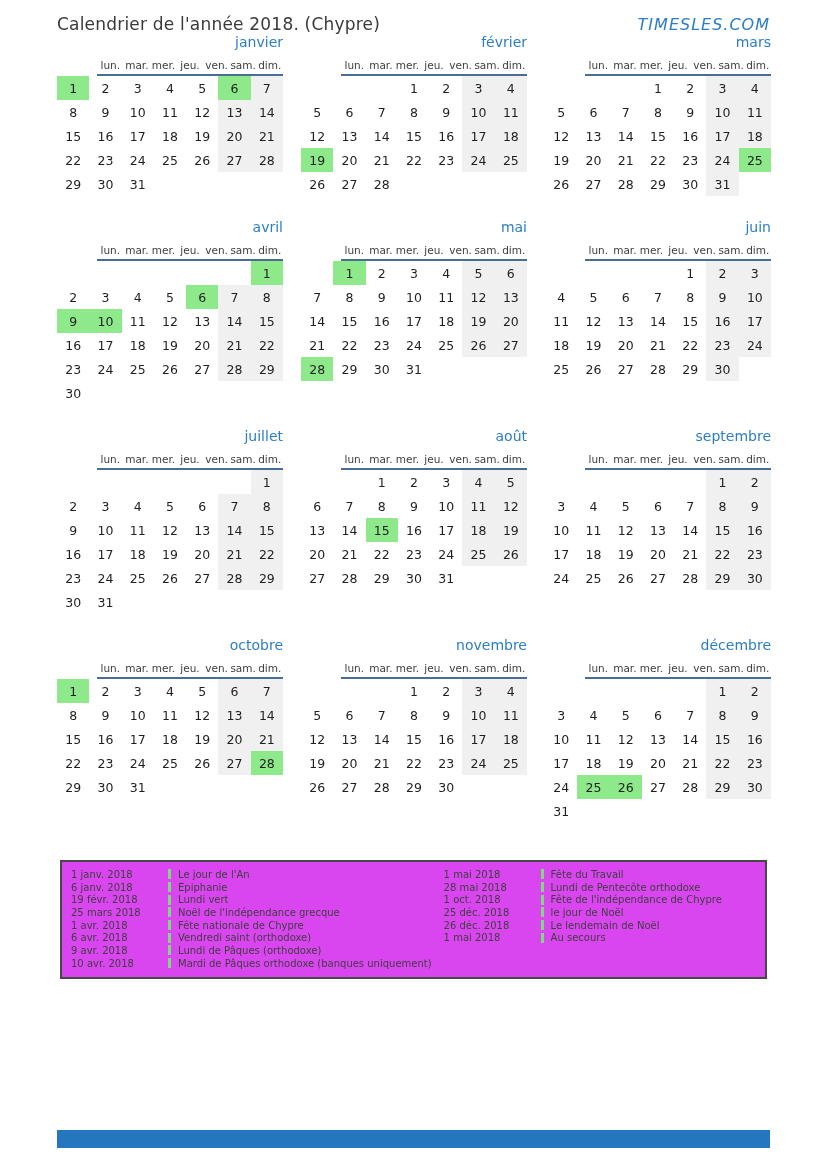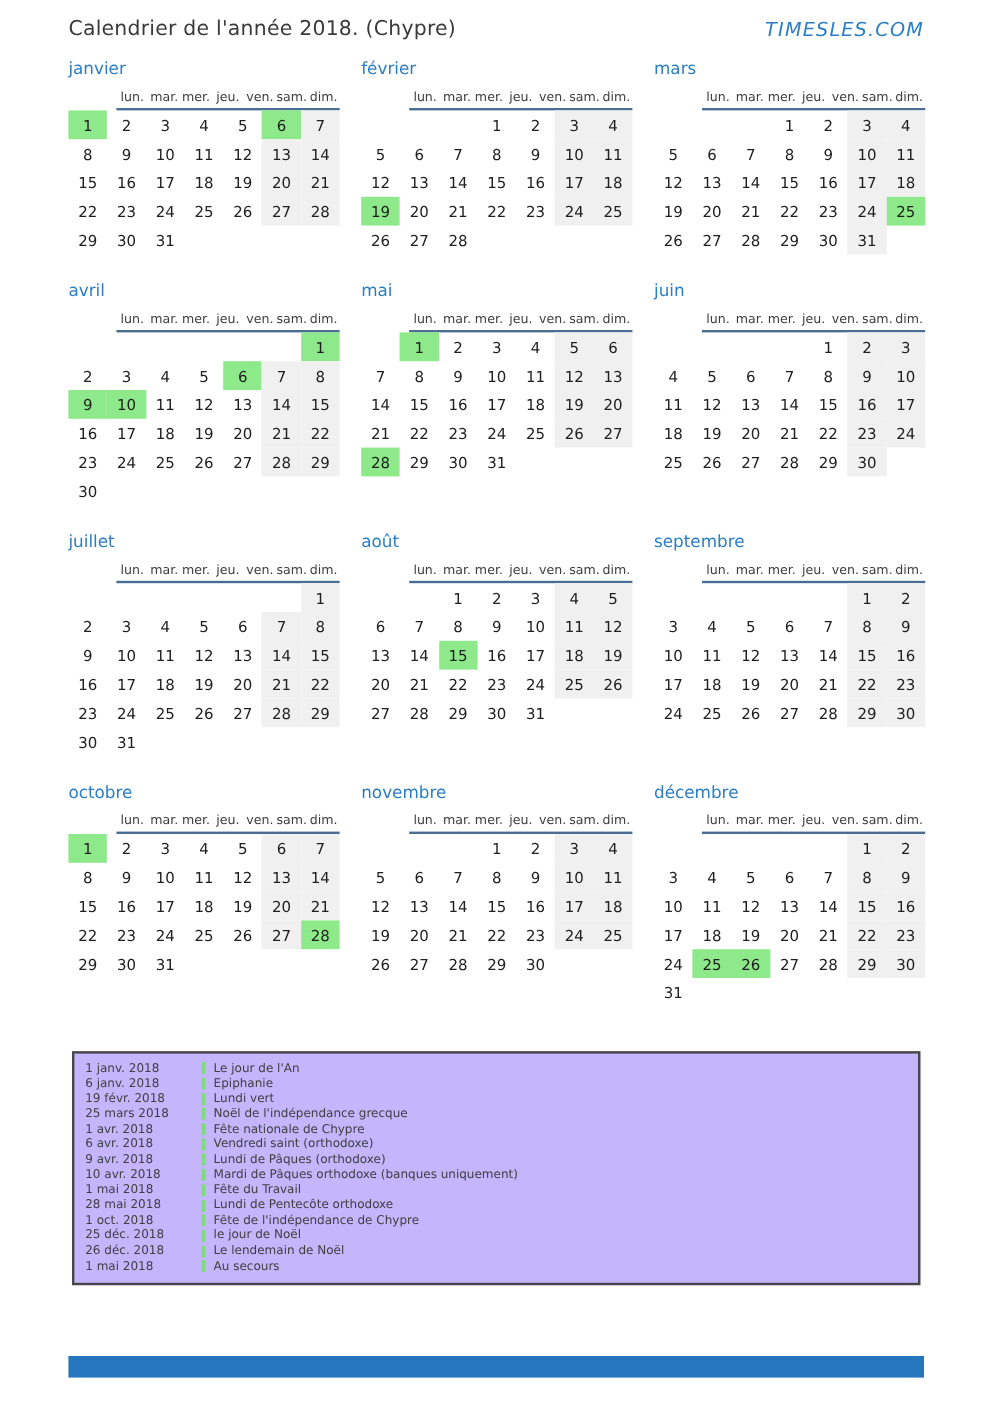--- a/index.html
+++ b/index.html
@@ -11,36 +11,36 @@
     --footer:#2577bd;
     --text:#1f1f1f;
   }
   *{box-sizing:border-box;margin:0;padding:0;}
   html,body{background:#ffffff;}
   body{
     width:827px;height:1169px;position:relative;overflow:hidden;
     font-family:"DejaVu Sans","Liberation Sans",sans-serif;
   }
   .content{padding:14px 57px 0 57px;}
-  .page-header{display:flex;justify-content:space-between;align-items:flex-end;margin-bottom:16px;}
+  .page-header{display:flex;justify-content:space-between;align-items:flex-end;}
   .page-title{font-size:17px;font-weight:400;color:#3a3a3a;letter-spacing:0.2px;}
   .brand{font-size:16px;color:var(--accent);letter-spacing:1px;text-decoration:none;font-weight:400;font-style:italic;}
   .calendar-grid{display:grid;grid-template-columns:repeat(3,226px);column-gap:18px;row-gap:23px;}
   .month{width:226px;}
-  .month-title{text-align:left;color:var(--accent);font-size:14px;margin-bottom:9px;font-weight:400;}
+  .month-title{text-align:right;color:var(--accent);font-size:14px;margin-bottom:9px;font-weight:400;}
   .month-header{display:grid;grid-template-columns:repeat(7,1fr);border-bottom:2px solid var(--rule);padding-bottom:3px;margin-left:40px;}
   .weekday{font-size:10.5px;color:#3d3d3d;text-align:center;}
   .month-days{display:grid;grid-template-columns:repeat(7,1fr);}
   .day{height:24px;display:flex;align-items:center;justify-content:center;font-size:12.5px;color:var(--text);}
   .day.weekend{background:var(--weekend);}
   .day.holiday{background:var(--green);}
   .day.empty{background:transparent;}
   .legend{
-    margin:37px 3px 0 3px;border:2px solid #474747;background:#c4b5fd;
-    padding:6px 9px 7px 9px;display:grid;grid-template-columns:1fr;column-gap:12px;
+    margin:37px 3px 0 3px;border:2px solid #474747;background:#d946ef;
+    padding:6px 9px 7px 9px;display:grid;grid-template-columns:1fr 1fr;column-gap:12px;
   }
   .legend-col{display:flex;flex-direction:column;}
   .legend-item{display:flex;align-items:center;height:12.7px;font-size:10px;color:#3f3f3f;white-space:nowrap;}
   .legend-date{width:97px;flex-shrink:0;}
   .legend-mark{width:3px;height:10px;background:var(--mark);margin-right:7px;flex-shrink:0;}
   .legend-label{overflow:hidden;}
   .footer-bar{position:absolute;left:57px;right:57px;bottom:21px;height:18px;background:var(--footer);}
 </style>
 </head>
 <body>

